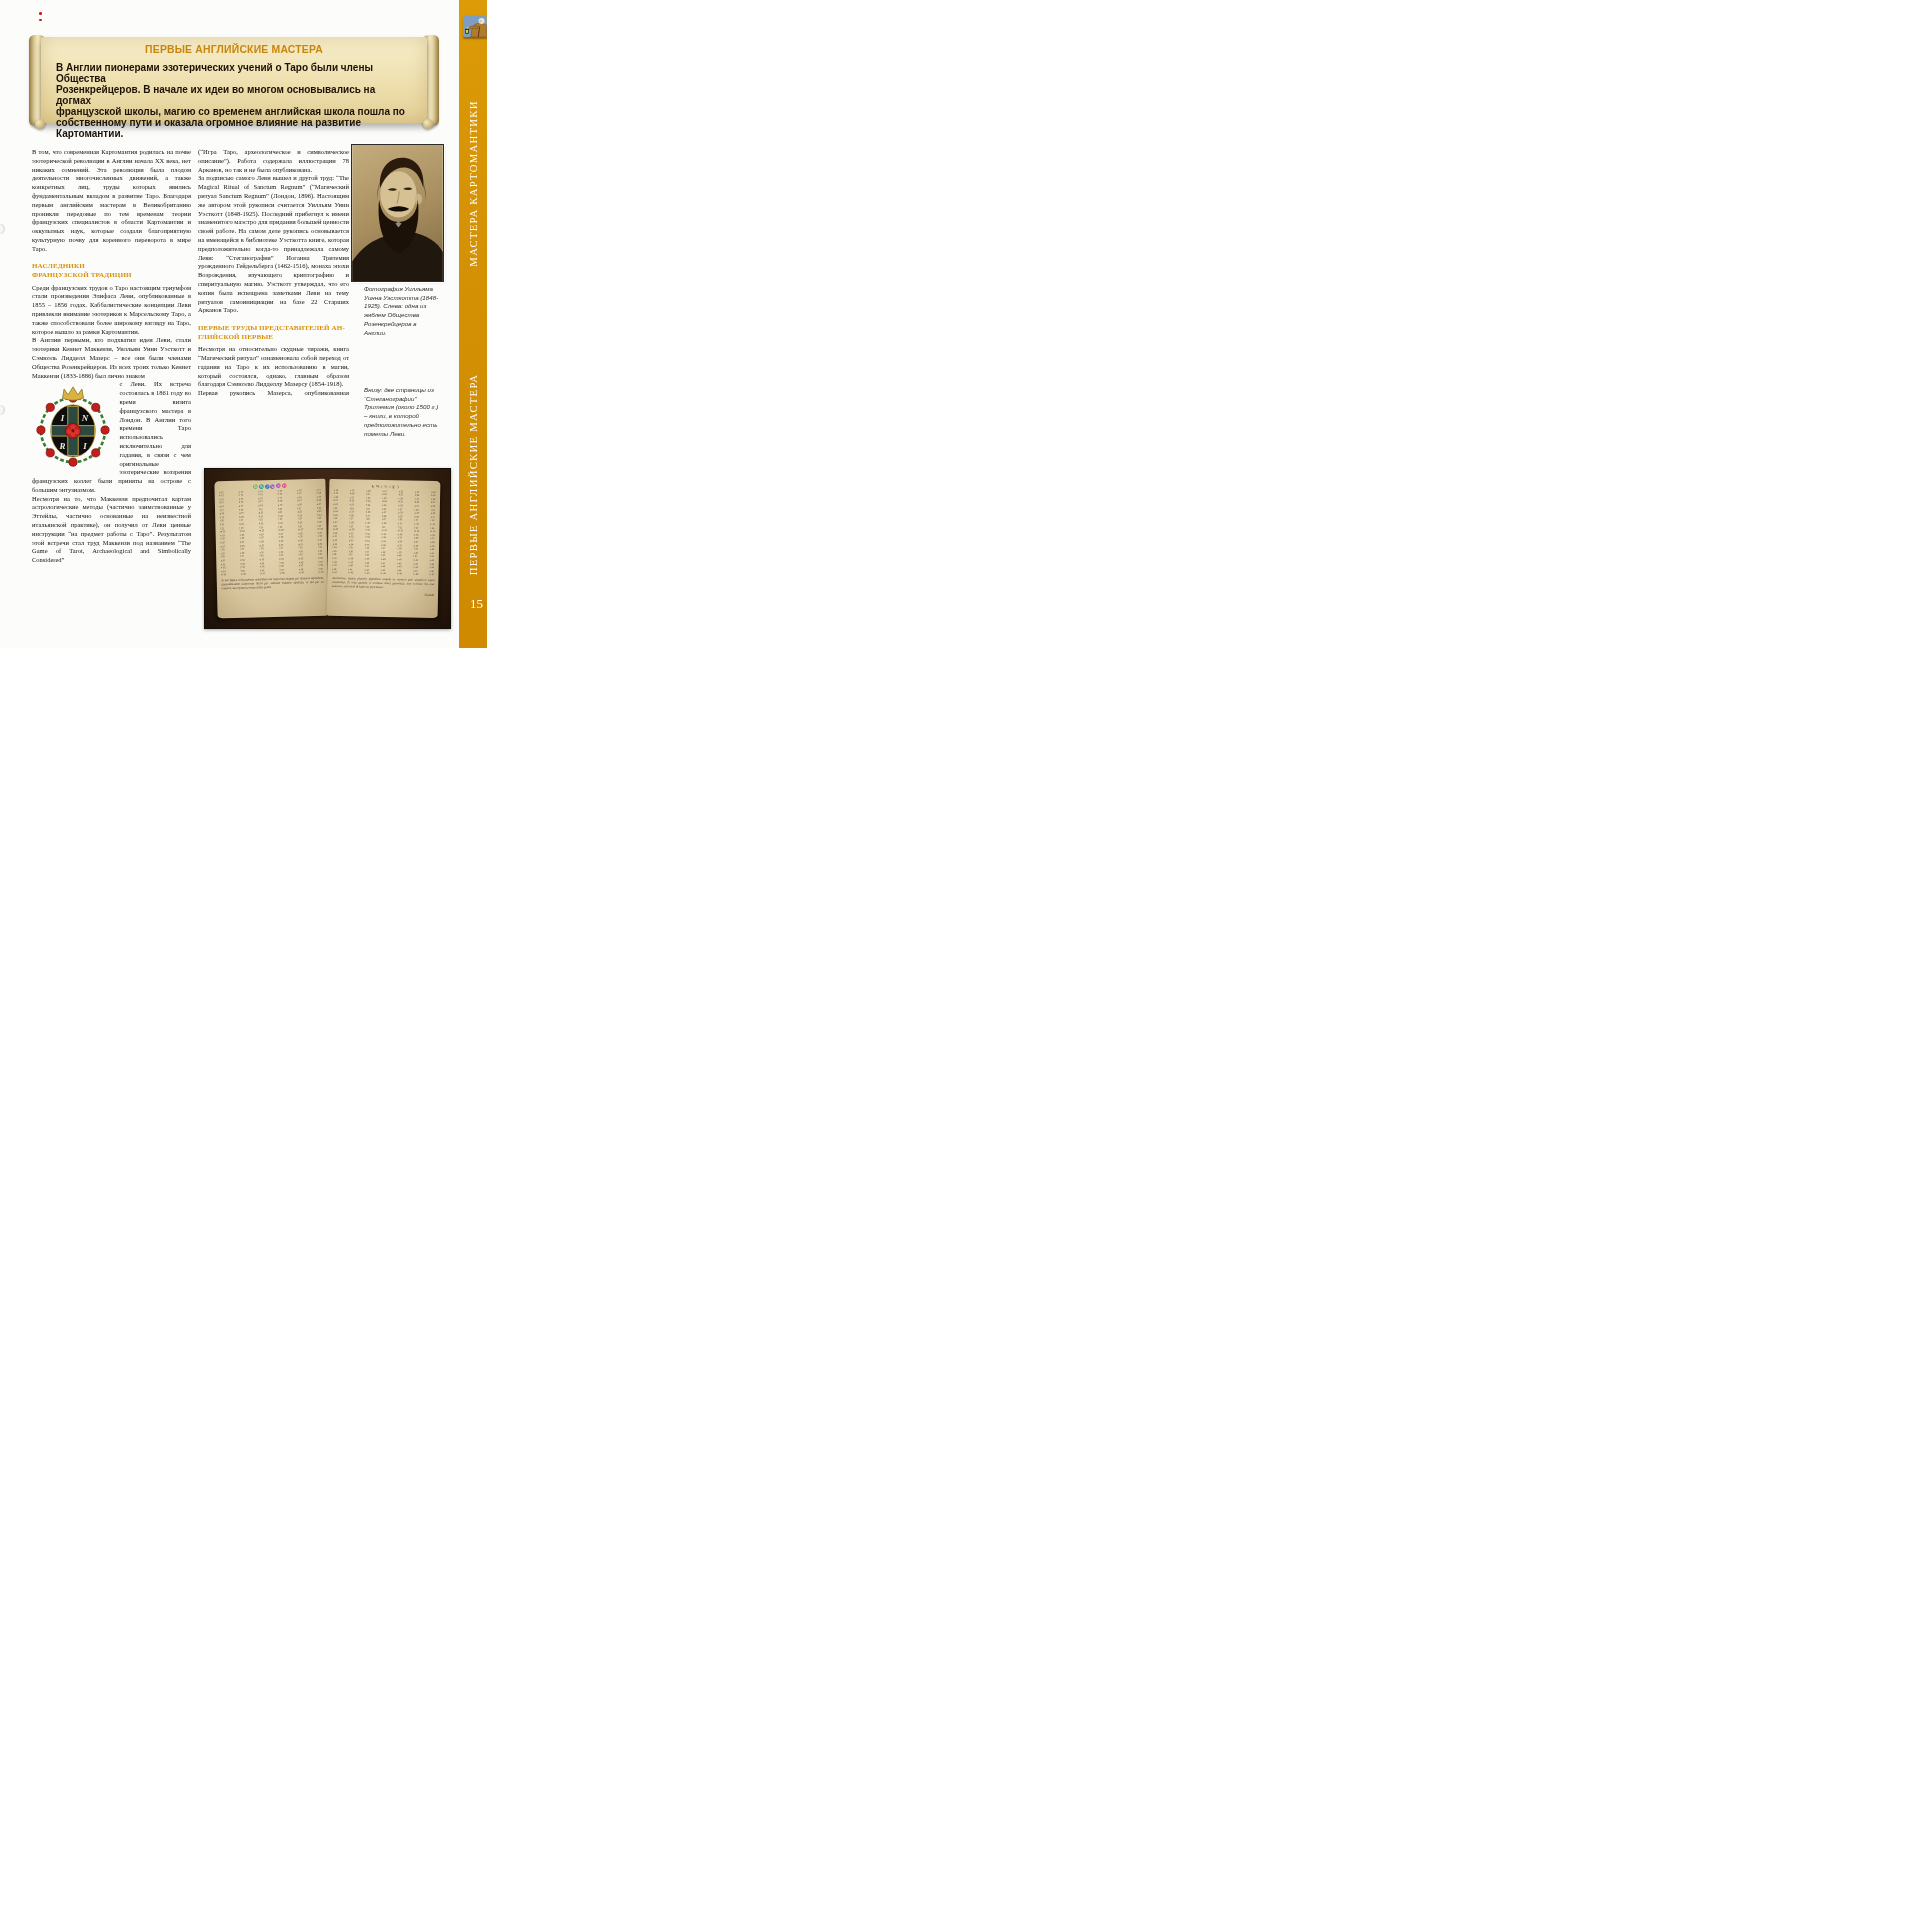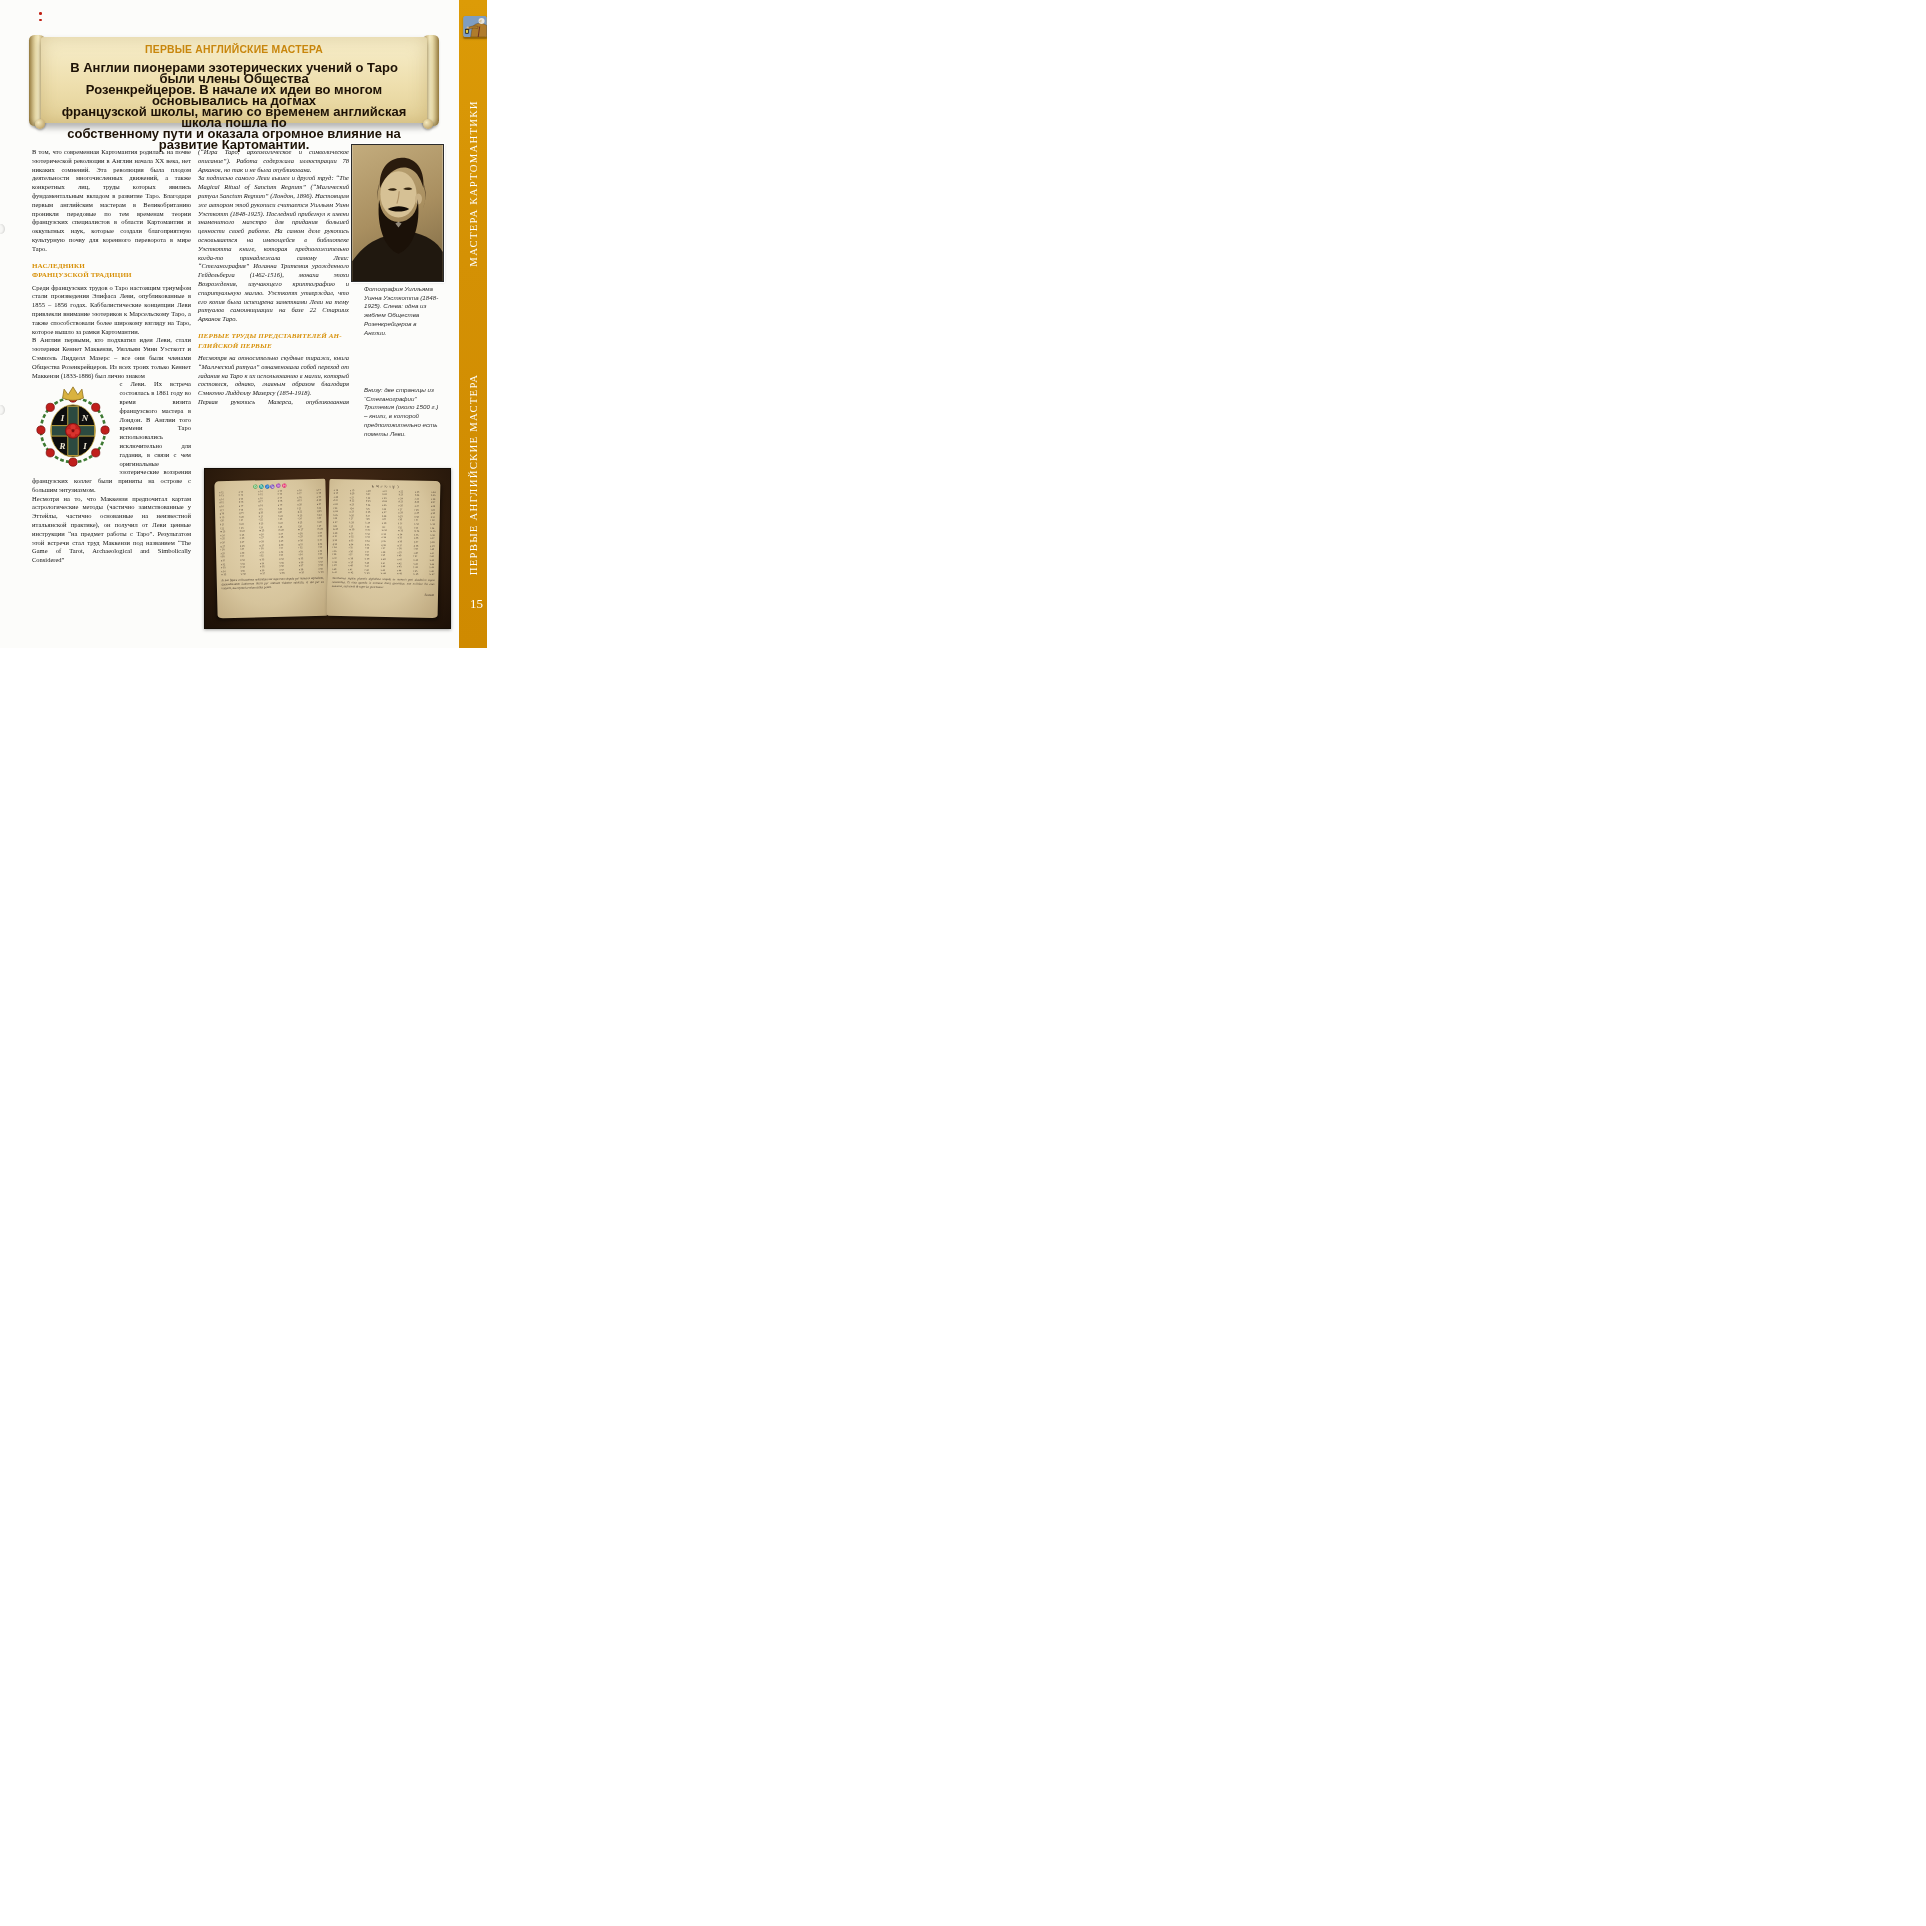--- a/index.html
+++ b/index.html
@@ -26,31 +26,31 @@
         background:linear-gradient(90deg,#a18649 0%,#e9dcab 42%,#f4eac0 58%,#b89a5e 100%);
         box-shadow:inset 0 -3.1px 4.6px rgba(80,60,20,.35),0.8px 1.9px 2.7px rgba(0,0,0,.32);}
   .roll.left{left:0;}
   .roll.right{right:0;transform:scaleX(-1);}
   .curl{position:absolute;width:10px;height:10px;border-radius:50%;bottom:0;
         background:radial-gradient(circle at 35% 35%,#f4eac0,#b0904f);box-shadow:0 1.5px 2.3px rgba(0,0,0,.3);}
   .curl.l{left:6.2px;} .curl.r{right:6.2px;}
   .banner-title{position:absolute;left:23px;right:23px;top:10px;text-align:center;
         font-family:"Liberation Sans",sans-serif;font-weight:bold;font-size:10.4px;
         letter-spacing:0.2px;color:#c8860d;}
-  .banner-body{position:absolute;left:27px;right:27px;top:28px;text-align:center;
-        font-family:"Liberation Sans",sans-serif;font-weight:bold;font-size:13px;
+  .banner-body{position:absolute;left:27px;right:27px;top:28px;text-align:left;
+        font-family:"Liberation Sans",sans-serif;font-weight:bold;font-size:10px;
         line-height:11px;color:#1d1206;}
   
   .reddot{position:absolute;width:2.7px;height:2.7px;border-radius:50%;background:#c22114;}
   .holemark{position:absolute;left:-3.1px;width:8.5px;height:10px;border-radius:50%;
         background:#f7f7f5;box-shadow:inset -1.2px 0 1.9px rgba(0,0,0,.13);}
   
   .col{position:absolute;top:148px;text-align:justify;font-size:6.5px;line-height:8.8px;}
   .col.left{left:32px;width:159px;}
-  .col.middle{left:198px;width:151px;font-style:italic;}
+  .col.middle{left:198px;width:151px;}
   .col p{margin:0;}
   .force-justify{text-align-last:justify;}
   .sec-head{margin:8.5px 0 3.1px 0 !important;color:#d8920b;font-weight:bold;font-size:7.1px;
         line-height:9.2px;text-align:left;letter-spacing:0.1px;}
   .emblem{float:left;width:82px;height:86px;margin:2.3px 5.4px 0.8px 0;}
   
   .portrait{position:absolute;left:351px;top:144px;width:91px;height:136px;
         border:0.4px solid #2c2c2c;box-shadow:0 0 0 1.2px #fff,0.8px 1.2px 2.3px rgba(0,0,0,.25);}
   .caption{position:absolute;left:364px;width:76px;color:#2e2e2e;
         font-family:"Liberation Sans",sans-serif;font-style:italic;font-size:6.2px;line-height:8.7px;}

